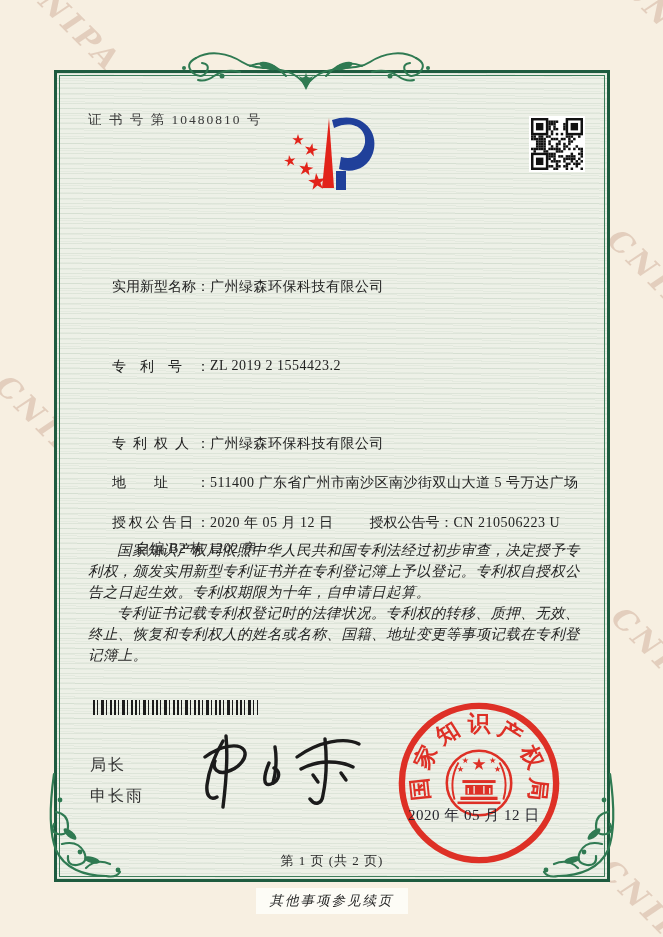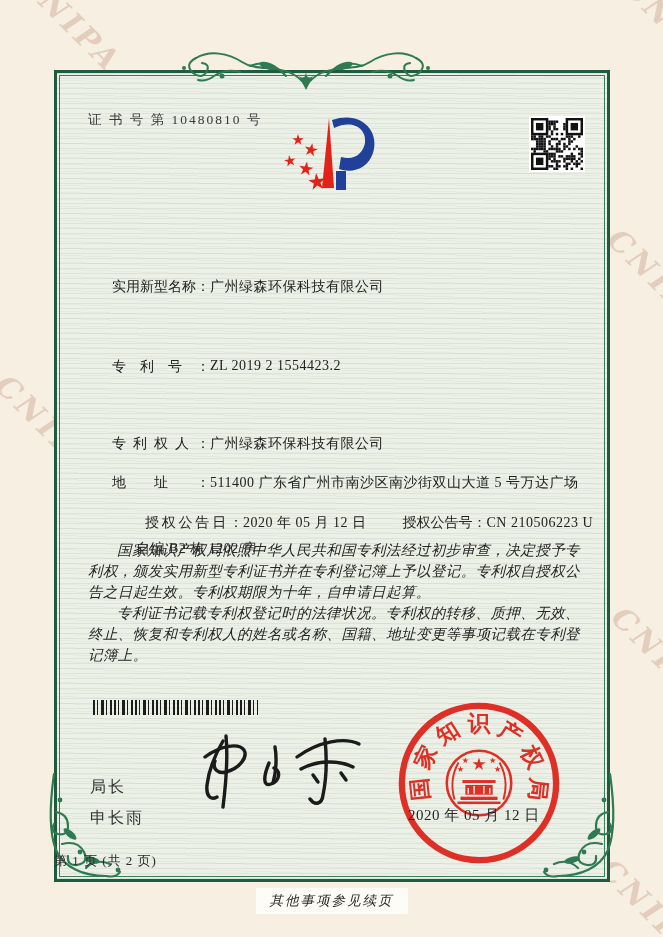--- a/index.html
+++ b/index.html
@@ -52,29 +52,29 @@
   
   .barcode {
     position:absolute; left:93px; top:700px; width:165px; height:15px;
     background-image:repeating-linear-gradient(90deg,
       #1c1c1c 0px 2px, transparent 2px 4px,
       #1c1c1c 4px 5px, transparent 5px 8px,
       #1c1c1c 8px 11px, transparent 11px 13px,
       #1c1c1c 13px 14px, transparent 14px 17px,
       #1c1c1c 17px 19px, transparent 19px 21px);
   }
-  .officer { position:absolute; left:90px; top:755px; font-family:"Liberation Sans","DejaVu Sans",sans-serif; font-size:16px; color:#333;margin-top:22px; }
+  .officer { position:absolute; left:90px; top:755px; font-family:"Liberation Sans","DejaVu Sans",sans-serif; font-size:16px; color:#333; }
   .officer div { margin-bottom:10px; letter-spacing:2px; }
   .signature { position:absolute; left:195px; top:733px; }
   .seal { position:absolute; left:396px; top:700px; width:166px; height:166px; opacity:0.93; }
   .seal-date {
     position:absolute; left:408px; top:806px; width:140px; font-size:15px;
     color:#26262e; letter-spacing:0.5px; white-space:nowrap;
   }
-  .page-no { position:absolute; left:54px; top:852px; width:556px; text-align:left; font-size:13px; letter-spacing:1px; }
+  .page-no { position:absolute; left:54px; top:852px; width:556px; text-align:center; font-size:13px; letter-spacing:1px; }
   .cont-note {
     position:absolute; left:50%; top:888px; transform:translateX(-50%);
     background:#fdfcf6; padding:4px 14px; font-size:13.5px; font-style:italic;
     letter-spacing:2px; color:#2a2a2a;
   }
   
   .orn { position:absolute; pointer-events:none; }
   .orn-top { left:176px; top:46px; }
   .orn-bl { left:40px; top:772px; }
   .orn-br { left:532px; top:772px; transform:scaleX(-1); }
@@ -334,21 +334,21 @@
     <span class="lbl">专利号：</span><span class="val">ZL 2019 2 1554423.2</span>
   </div>
   <div class="row" style="top:435px;">
     <span class="lbl">专利权人：</span><span class="val">广州绿森环保科技有限公司</span>
   </div>
   <div class="row" style="top:474px;">
     <span class="lbl">地址：</span><span class="val">511400 广东省广州市南沙区南沙街双山大道 5 号万达广场</span>
   </div>
   <div class="addr2" style="top:493px;">自编 B2 栋 1202 房</div>
 
-  <div class="row grant-row" style="top:514px;justify-content:flex-end;">
+  <div class="row grant-row" style="top:514px;">
     <span><span class="lbl">授权公告日：</span><span class="val">2020 年 05 月 12 日</span></span>
     <span class="grant-right"><span>授权公告号：</span><span class="val">CN 210506223 U</span></span>
   </div>
 
   <div class="paras">
     <p>国家知识产权局依照中华人民共和国专利法经过初步审查，决定授予专利权，颁发实用新型专利证书并在专利登记簿上予以登记。专利权自授权公告之日起生效。专利权期限为十年，自申请日起算。</p>
     <p>专利证书记载专利权登记时的法律状况。专利权的转移、质押、无效、终止、恢复和专利权人的姓名或名称、国籍、地址变更等事项记载在专利登记簿上。</p>
   </div>
 
   <div class="barcode"></div>

